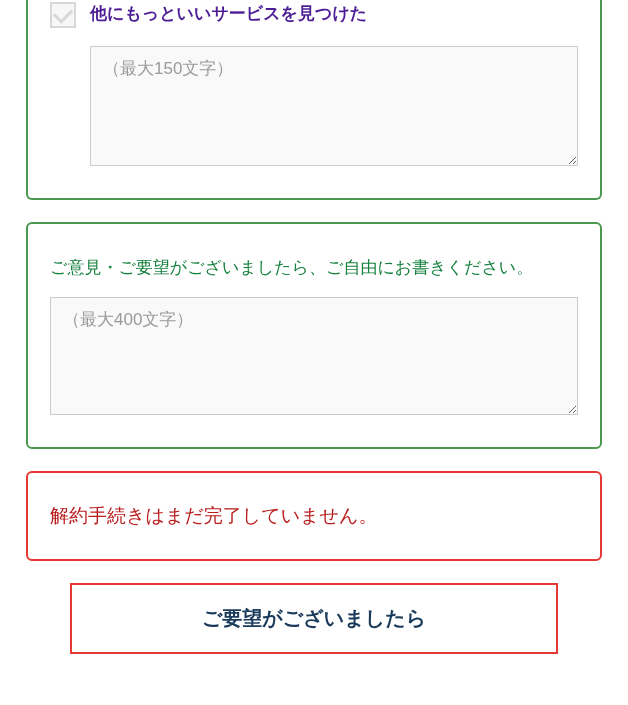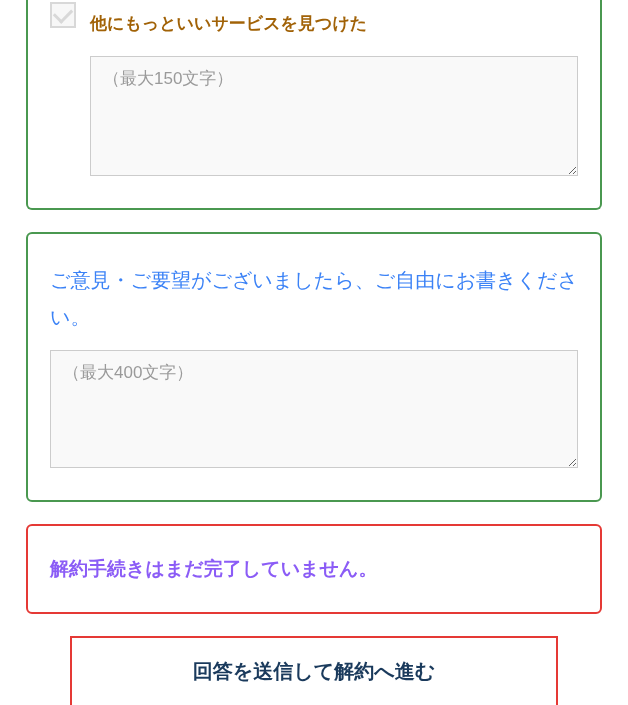--- a/index.html
+++ b/index.html
@@ -51,26 +51,25 @@
       position: absolute;
       left: 5px;
       top: 1px;
       width: 9px;
       height: 14px;
       border: solid #d8d8d8;
       border-width: 0 3px 3px 0;
       transform: rotate(45deg);
     }
     .checkbox-label {
-      color: #a16207;
+      color: #4c1d95;
       font-size: 17px;
       font-weight: bold;
       line-height: 1.65;
       flex: 1;
-      margin-top: 10px;
     }
     .textarea-wrap {
       margin-left: 40px;
       margin-top: 18px;
       margin-bottom: 6px;
     }
     .textarea-wrap.full {
       margin-left: 0;
       margin-top: 14px;
     }
@@ -87,34 +86,34 @@
     textarea::placeholder {
       color: #9a9a9a;
     }
     .textarea-150 {
       height: 120px;
     }
     .textarea-400 {
       height: 118px;
     }
     .feedback-label {
-      color: #3b82f6;
-      font-size: 20px;
+      color: #15803d;
+      font-size: 17px;
       line-height: 1.85;
     }
     .red-notice {
       border: 2px solid #e53935;
       border-radius: 6px;
       margin: 0 26px 22px 26px;
       padding: 30px 22px;
     }
     .red-notice-text {
-      color: #8b5cf6;
+      color: #b91c1c;
       font-size: 19px;
-      font-weight: bold;
+      font-weight: normal;
     }
     .submit-button {
       display: block;
       width: 488px;
       margin: 0 auto;
       border: 2px solid #e53935;
       background: #ffffff;
       color: #1a3a5c;
       font-size: 20px;
       font-weight: bold;
@@ -144,14 +143,14 @@
   <div class="textarea-wrap full">
     <textarea class="textarea-400" placeholder="（最大400文字）" style=""></textarea>
   </div>
 </div>
 
 <div class="red-notice">
   <div class="red-notice-text">解約手続きはまだ完了していません。</div>
 </div>
 
 <button class="submit-button">
-  <span>回答を送信して解約へ進む</span>
+  <span>ご要望がございましたら</span>
 </button>
 
 </body></html>

